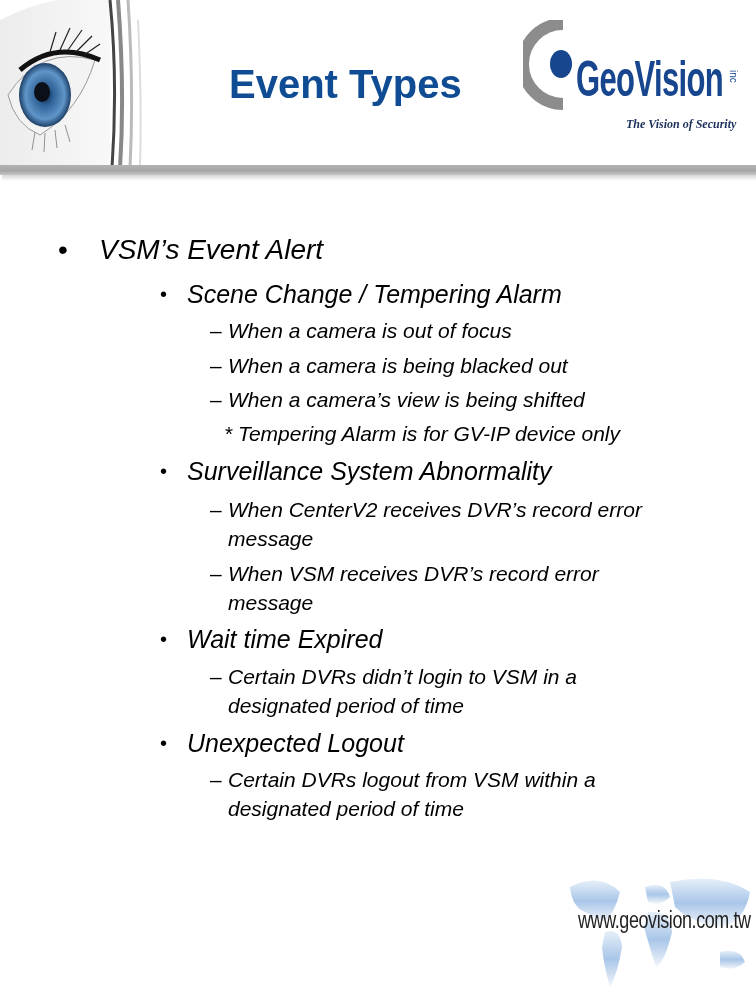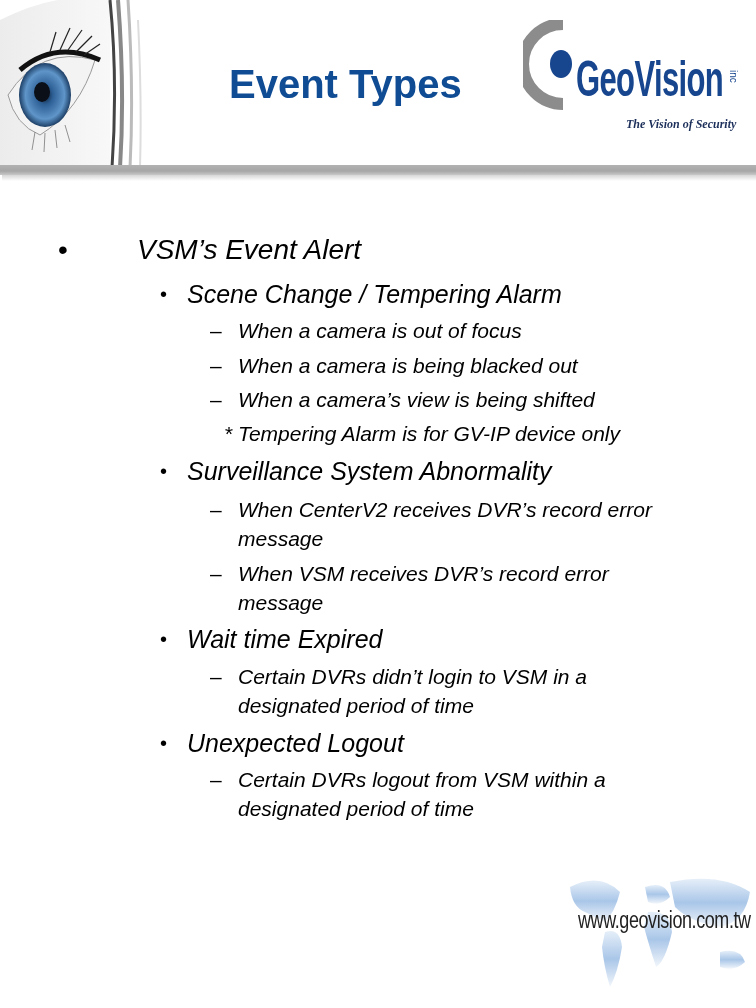--- a/index.html
+++ b/index.html
@@ -15,27 +15,27 @@
     .logo-inc { position:absolute; left:205px; top:50px; font-size:10px; color:#17468f; writing-mode:vertical-rl; }
     .logo-tag { position:absolute; left:103px; top:97px; font-family:"Liberation Serif",serif; font-style:italic;
                 font-weight:bold; font-size:12px; color:#1c2f5a; white-space:nowrap; }
     .bar { position:absolute; left:0; top:165px; width:756px; height:10px;
            background:linear-gradient(#b2b2b2,#a6a6a6 60%,#c8c8c8); }
     .bar-shadow { position:absolute; left:2px; top:175px; width:754px; height:6px;
                   background:linear-gradient(#d6d6d6,#ffffff); }
     .content { position:absolute; left:0; top:0; width:756px; }
     .l1 { position:absolute; left:58px; font-size:28px; font-style:italic; white-space:nowrap; }
     .l1 .b { position:absolute; left:0; font-style:normal; }
-    .l1 .t { position:absolute; left:41px;margin-left:38px; }
+    .l1 .t { position:absolute; left:41px; }
     .l2 { position:absolute; left:160px; font-size:25px; font-style:italic; white-space:nowrap; }
     .l2 .b { position:absolute; left:0; font-style:normal; font-size:20px; top:3px; }
     .l2 .t { position:absolute; left:27px; }
     .l3 { position:absolute; left:210px; font-size:21px; font-style:italic; white-space:nowrap; line-height:29px; }
     .l3 .b { position:absolute; left:0; font-style:normal; }
-    .l3 .t { position:absolute; left:28px;text-align:center; }
+    .l3 .t { position:absolute; left:18px;text-align:center; }
     .note { position:absolute; left:224px; font-size:21px; font-style:italic; white-space:nowrap; }
     .footer { position:absolute; left:560px; top:872px; width:196px; height:130px; }
     .url { position:absolute; left:578px; top:907px; font-size:23px; color:#222; transform:scaleX(0.78);
            transform-origin:left top; white-space:nowrap; letter-spacing:-0.5px; }
   </style>
 </head>
 <body>
 
 <div class="eye">
   <svg width="150" height="168" viewBox="0 0 150 168">

